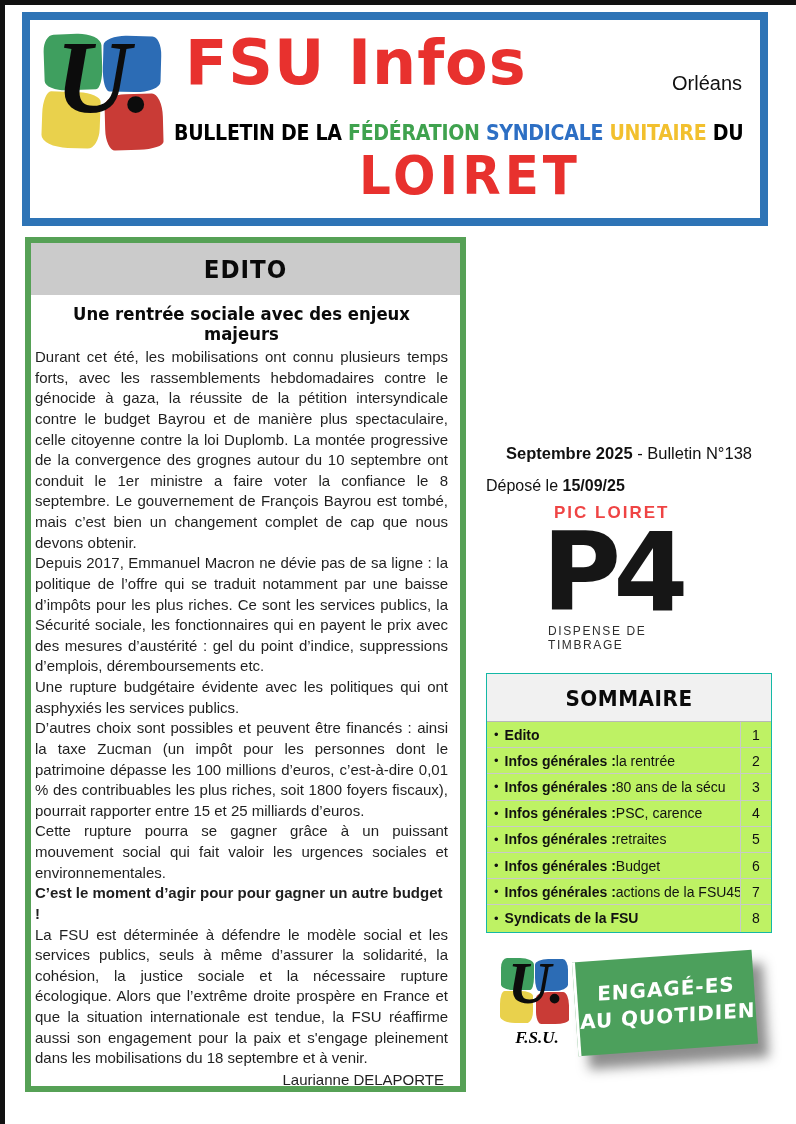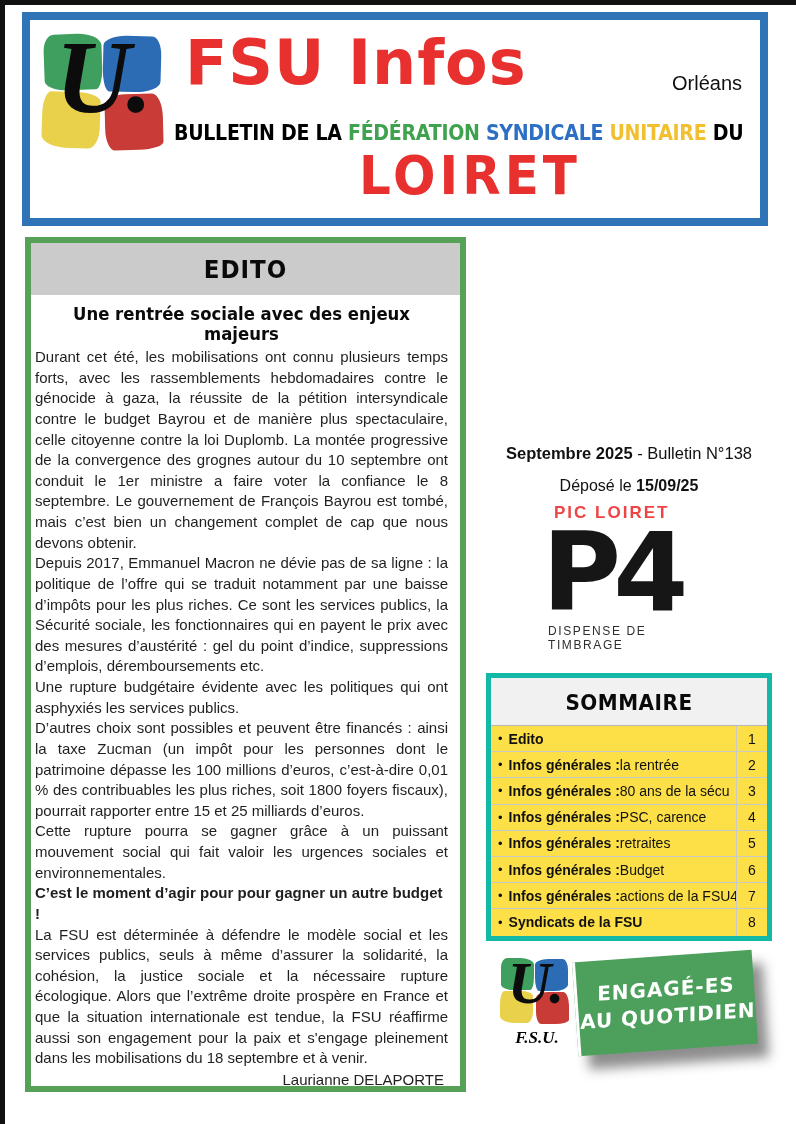--- a/index.html
+++ b/index.html
@@ -86,38 +86,38 @@
     font-size:15px; line-height:1.4; text-align:right; padding-right:4px;
   }
 
   
   .issue-line {
     position:absolute; left:486px; top:444px; width:286px; text-align:center;
     font-size:16.5px; color:#111;
   }
   .issue-line .bold { font-weight:700; }
   .deposit-line {
-    position:absolute; left:486px; top:477px; width:286px; text-align:center;
+    position:absolute; left:486px; top:477px; width:286px; text-align:left;
     font-size:16px; color:#111;
   }
   .deposit-line .bold { font-weight:700; }
 
   .postmark { position:absolute; left:548px; top:503px; width:170px; color:#1c1c1c; }
   .postmark-top { font-size:17px; font-weight:700; letter-spacing:2px; color:#ef4444; padding-left:6px; }
   .postmark-code {
     font-family:"DejaVu Sans", sans-serif; font-weight:800; font-size:108px;
     line-height:0.92; letter-spacing:-8px; color:#161616; margin-left:-6px;
   }
   .postmark-line2 { font-size:20px; letter-spacing:4px; color:#242424; margin-top:0px; }
   .postmark-line3 { font-size:12px; letter-spacing:1.6px; color:#2e2e2e; margin-top:2px; }
 
   
   .sommaire {
     position:absolute; left:486px; top:673px; width:286px;
-    border:5px solid #14b8a6; background:#fde047;
+    border:1px solid #14b8a6; background:#bef264;
   }
   .sommaire-header {
     height:48px; background:#f1f1f1; border-bottom:1px solid #b8b8b8;
     display:flex; align-items:center; justify-content:center;
   }
   .sommaire-header-title {
     font-family:"DejaVu Sans", sans-serif; font-weight:800; font-size:20px;
     color:#0a0a0a; letter-spacing:0.5px; transform:scaleY(1.1);
   }
   .sommaire-row { display:flex; height:26.2px; border-bottom:1px solid #c9c9c9; }

